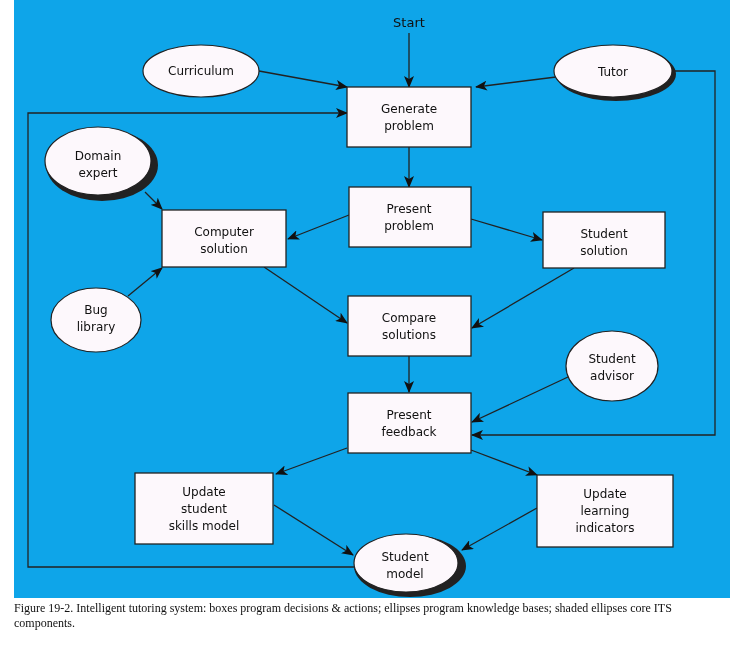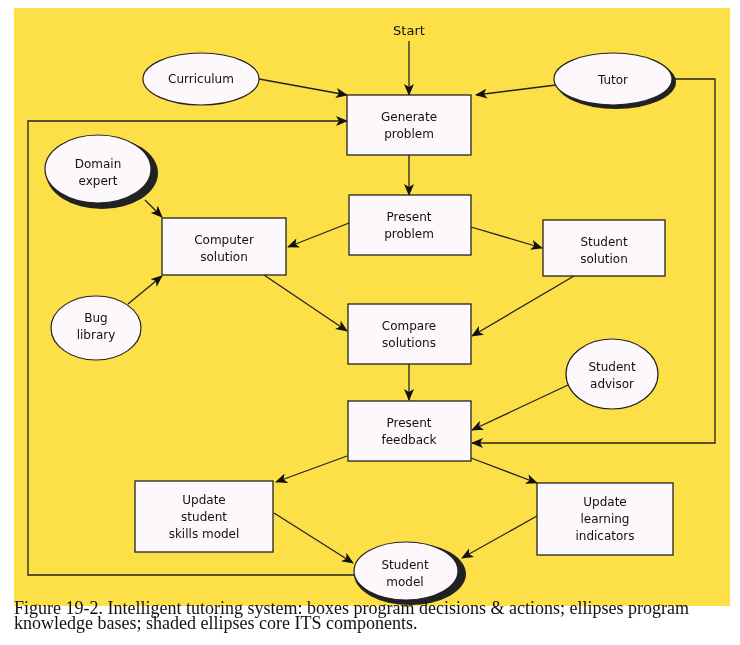--- a/index.html
+++ b/index.html
@@ -1,21 +1,21 @@
 <!DOCTYPE html>
 <html><head>
 <meta charset="utf-8">
 <style>
   html, body { margin: 0; padding: 0; background: #ffffff; }
   body { width: 740px; height: 645px; position: relative; overflow: hidden; font-family: "DejaVu Sans", sans-serif; }
-  #canvas { position: absolute; left: 14px; top: 8px; width: 716px; height: 598px; background: #fde047; }
+  #canvas { position: absolute; left: 14px; top: 0; width: 716px; height: 598px; background: #0ea5e9; }
   svg { position: absolute; left: 0; top: 0; }
   .node-text { font-family: "DejaVu Sans", sans-serif; font-size: 12px; fill: #111; text-anchor: middle; }
   .start-text { font-family: "DejaVu Sans", sans-serif; font-size: 13px; fill: #111; text-anchor: middle; }
-  .caption { position: absolute; left: 14px; top: 601px; width: 716px; font-family: "Liberation Serif", serif; font-size: 18px; line-height: 15px; color: #111; }
+  .caption { position: absolute; left: 14px; top: 601px; width: 716px; font-family: "Liberation Serif", serif; font-size: 12px; line-height: 15px; color: #111; }
 </style>
 </head>
 <body>
 
 <div id="canvas">
 <svg id="dg" width="716" height="598" viewBox="14 0 716 598">
   <defs>
     <marker id="arr" markerWidth="12" markerHeight="10" refX="11" refY="5" orient="auto" markerUnits="userSpaceOnUse">
       <path d="M0,0 L12,5 L0,10 L3,5 Z" fill="#111"></path>
     </marker>

